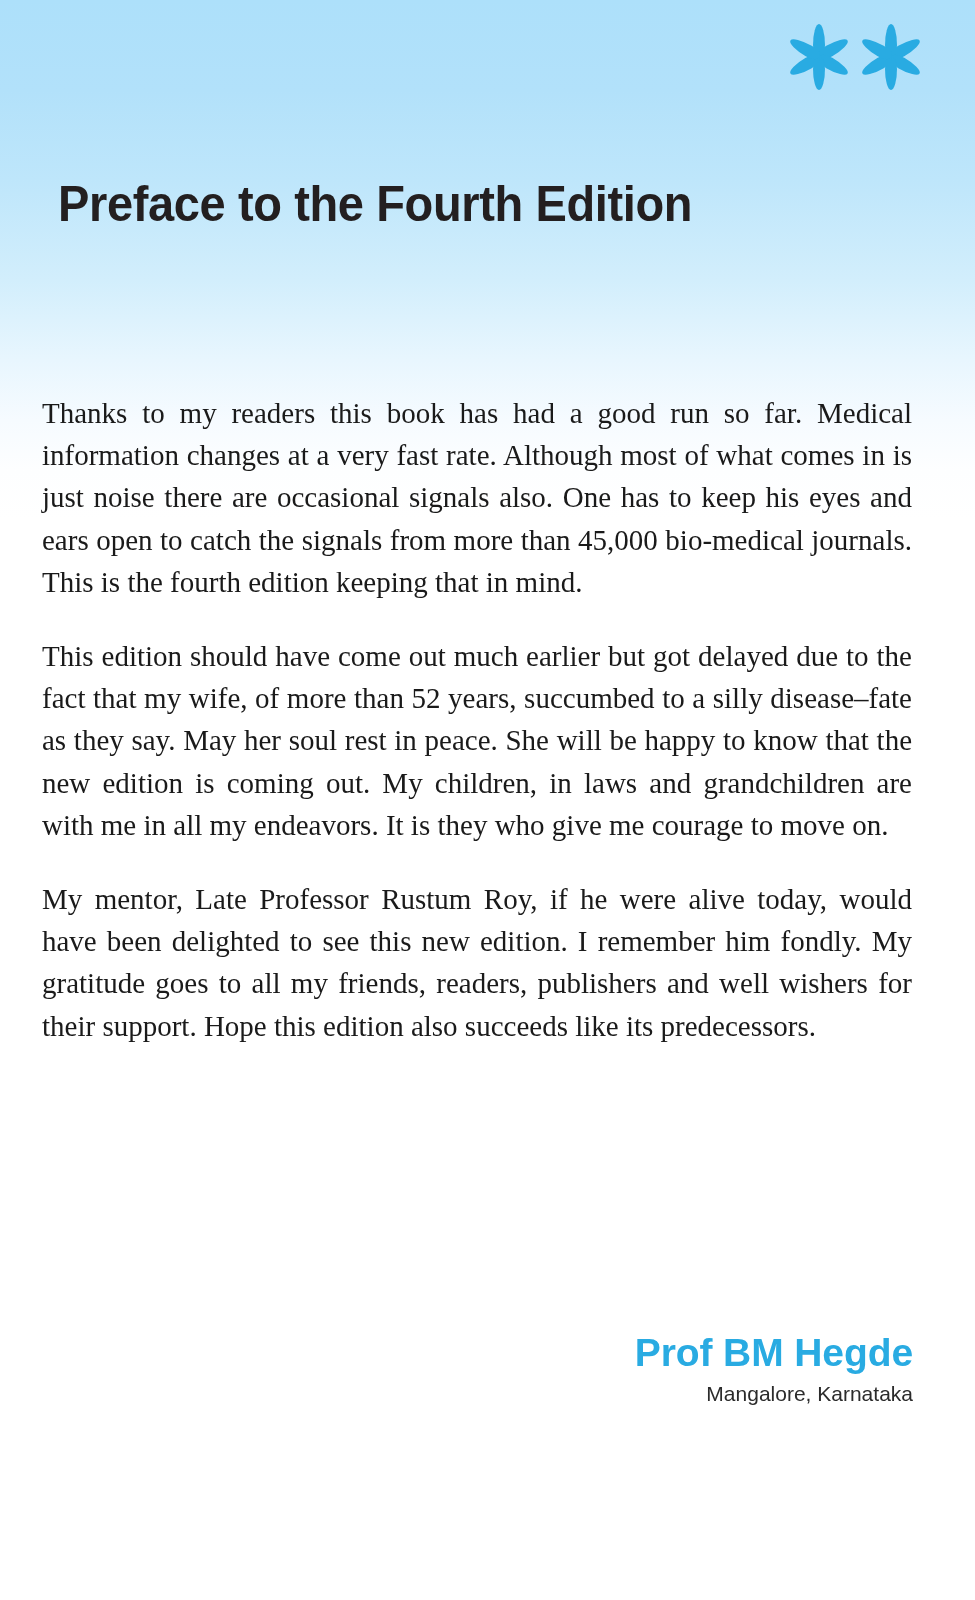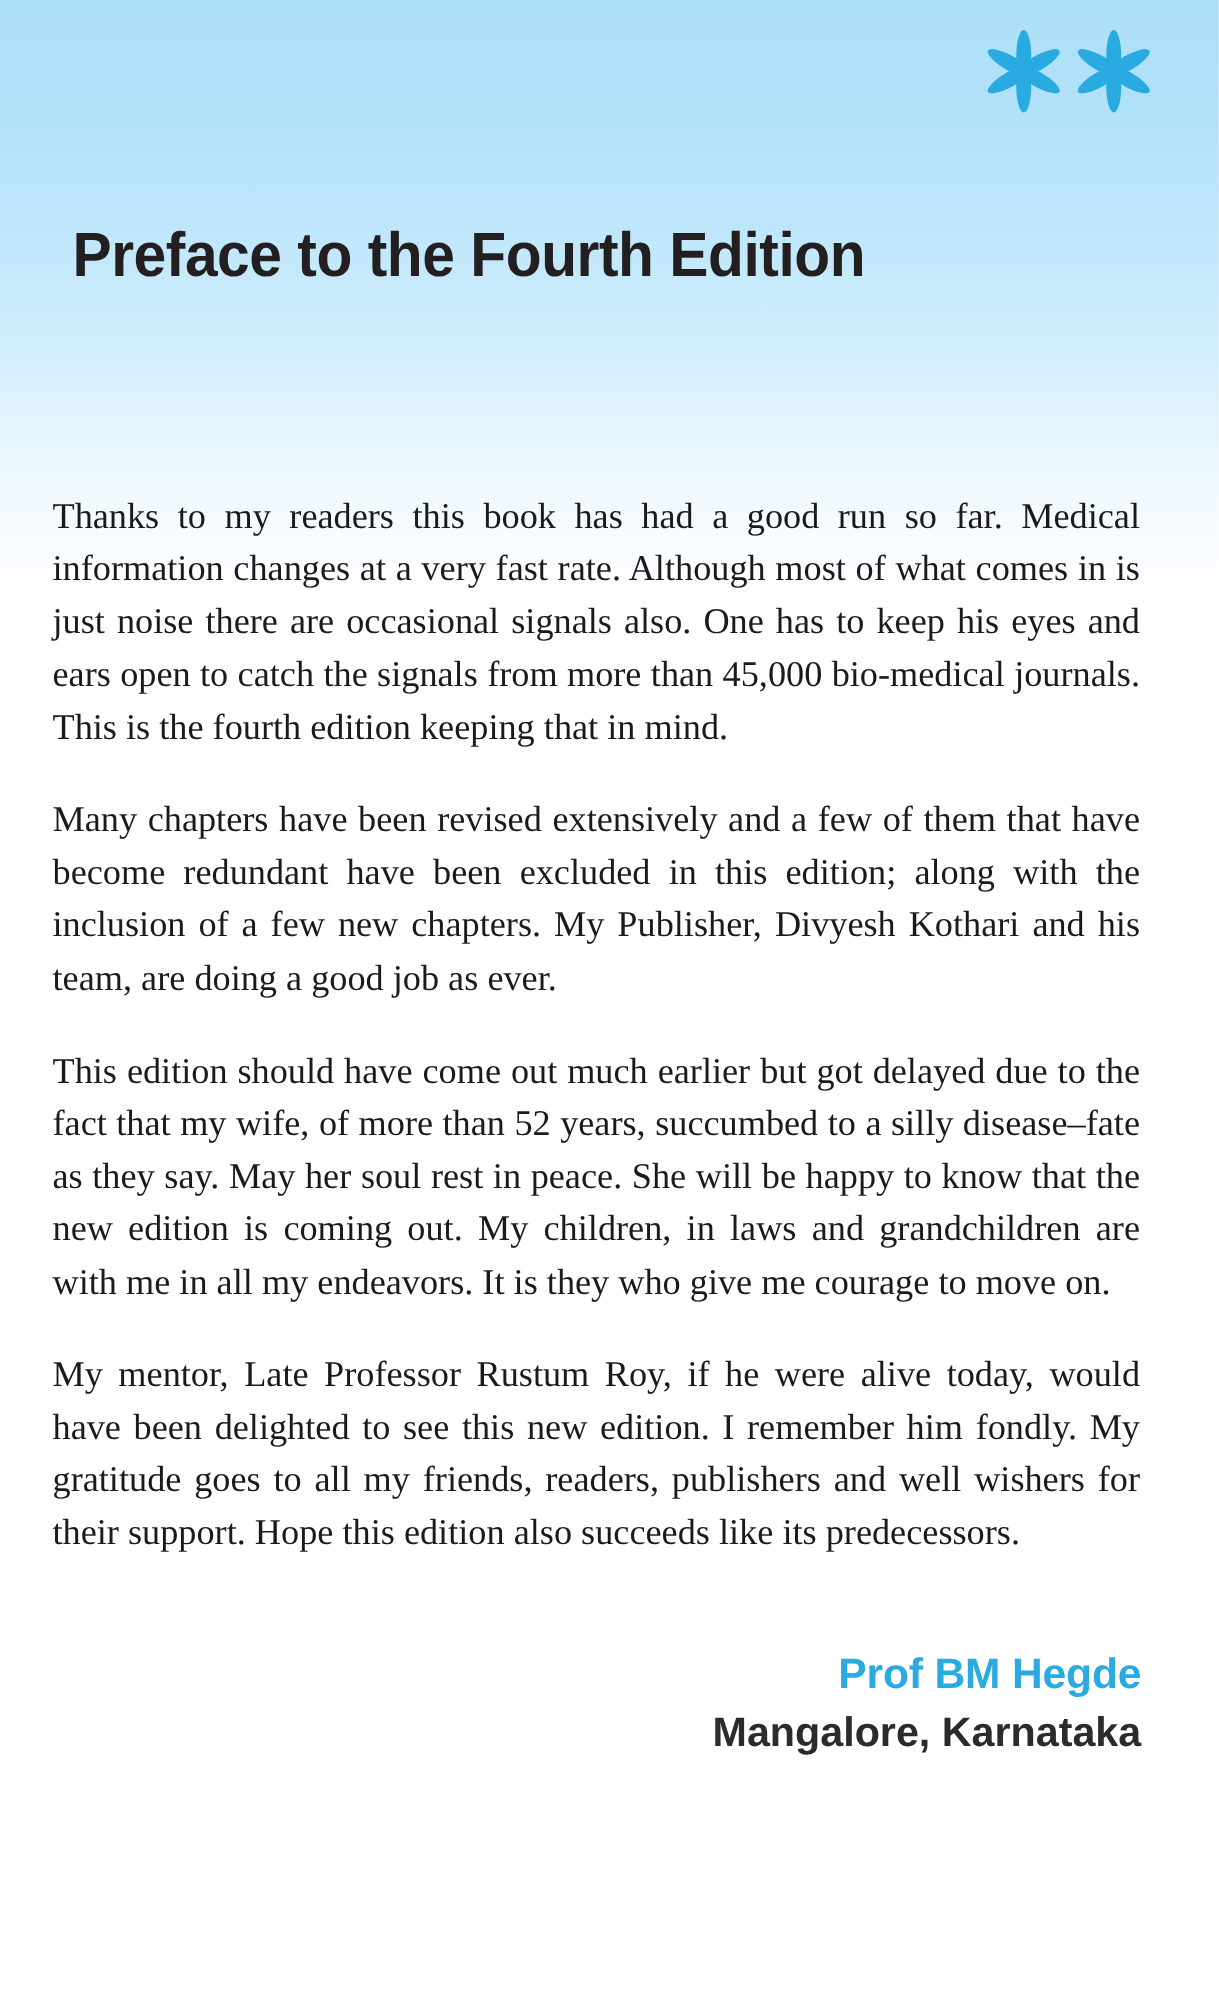--- a/index.html
+++ b/index.html
@@ -111,31 +111,31 @@
   
   .signature {
     position: absolute;
     right: 62px;
     bottom: 28px;
     text-align: right;
     font-family: "Liberation Sans", "DejaVu Sans", sans-serif;
   }
   .signature .sig-name {
     display: block;
-    font-size: 34px;
+    font-size: 39px;
     font-weight: bold;
     color: #29abe2;
     line-height: 1.12;
     letter-spacing: -0.1px;
     margin-bottom: 6px;
   }
   .signature .sig-line {
     display: block;
-    font-size: 33px;
-    font-weight: bold;
+    font-size: 21px;
+    font-weight: normal;
     color: #2b2b2b;
     line-height: 1.32;
   }
 </style>
 </head>
 <body>
 
 <div class="page">
 
   <div class="deco-mark">
@@ -154,21 +154,20 @@
       <span class="petal p3"></span>
       <span class="petal p4"></span>
       <span class="petal p5"></span>
     </div>
   </div>
 
   <h1 class="page-title">Preface to the Fourth Edition</h1>
 
   <div class="body-copy">
     <p>Thanks to my readers this book has had a good run so far. Medical information changes at a very fast rate. Although most of what comes in is just noise there are occasional signals also. One has to keep his eyes and ears open to catch the signals from more than 45,000 bio-medical journals. This is the fourth edition keeping that in mind.</p>
-    <p>Many chapters have been revised extensively and a few of them that have become redundant have been excluded in this edition; along with the inclusion of a few new chapters. My Publisher, Divyesh Kothari and his team, are doing a good job as ever.</p>
     <p>This edition should have come out much earlier but got delayed due to the fact that my wife, of more than 52 years, succumbed to a silly disease–fate as they say. May her soul rest in peace. She will be happy to know that the new edition is coming out. My children, in laws and grandchildren are with me in all my endeavors. It is they who give me courage to move on.</p>
     <p>My mentor, Late Professor Rustum Roy, if he were alive today, would have been delighted to see this new edition. I remember him fondly. My gratitude goes to all my friends, readers, publishers and well wishers for their support. Hope this edition also succeeds like its predecessors.</p>
   </div>
 
   <div class="signature">
     <span class="sig-name">Prof BM Hegde</span>
     <span class="sig-line">Mangalore, Karnataka</span>
   </div>
 
 </div>

